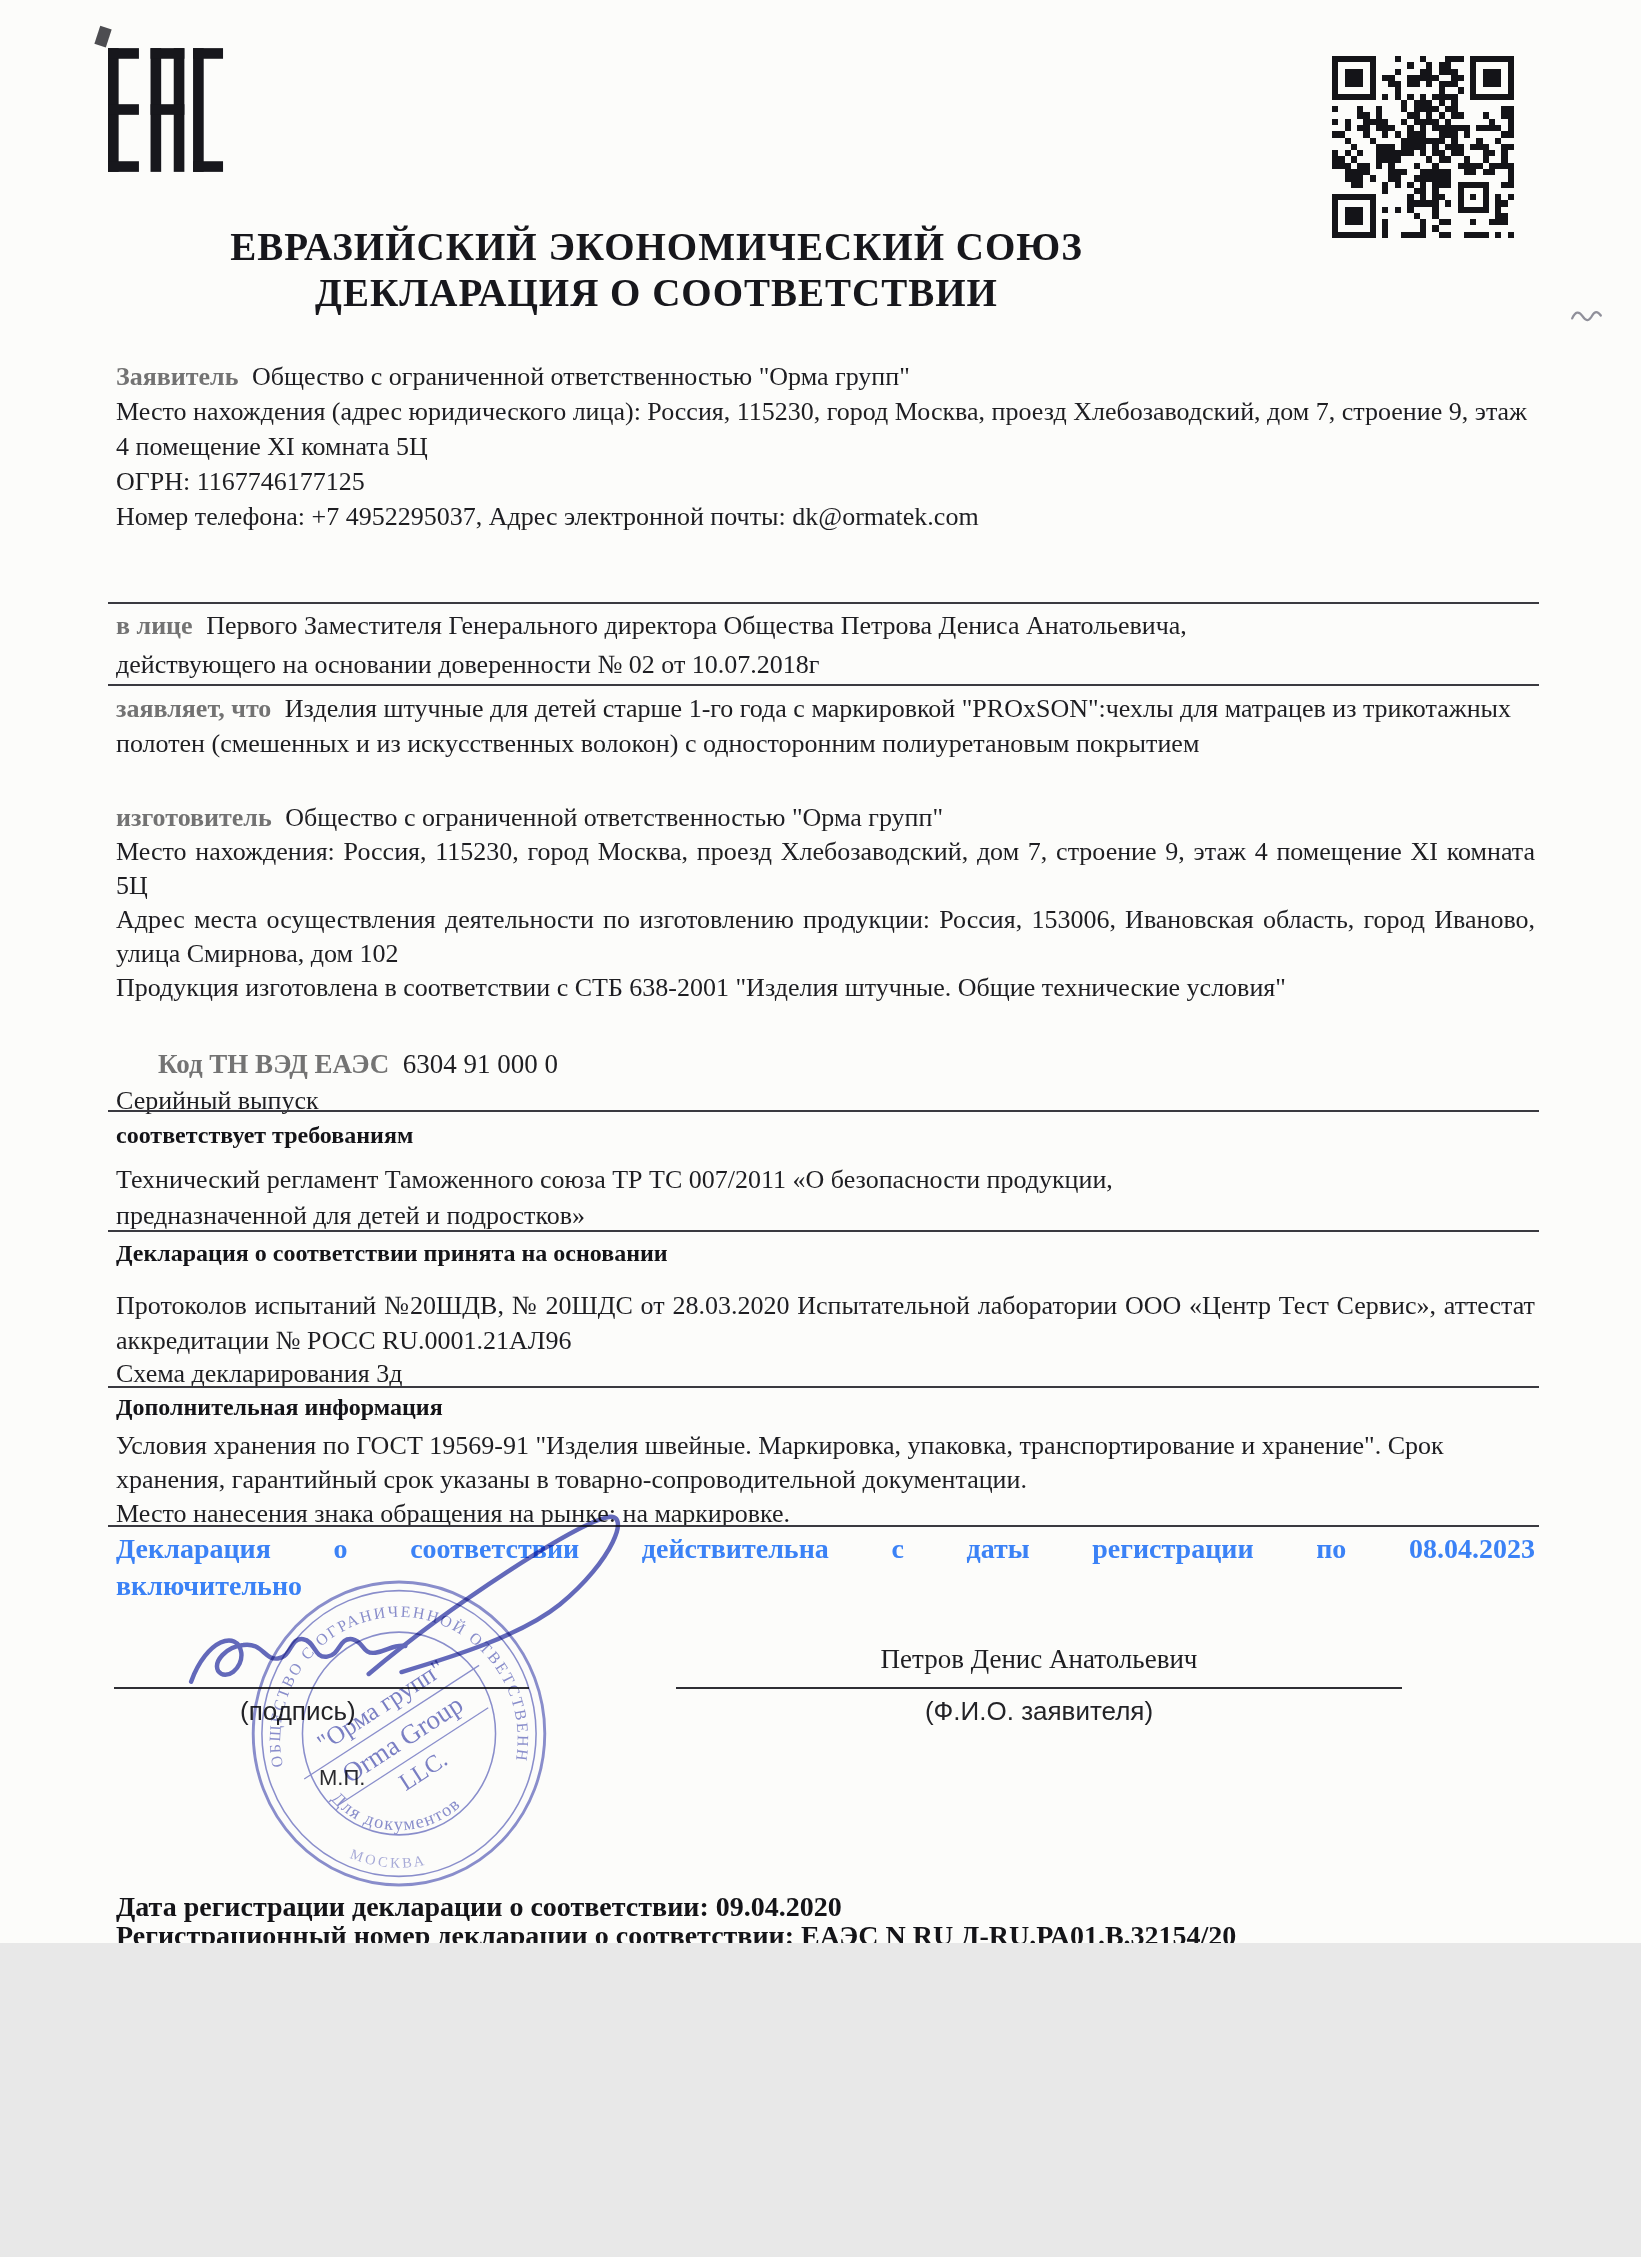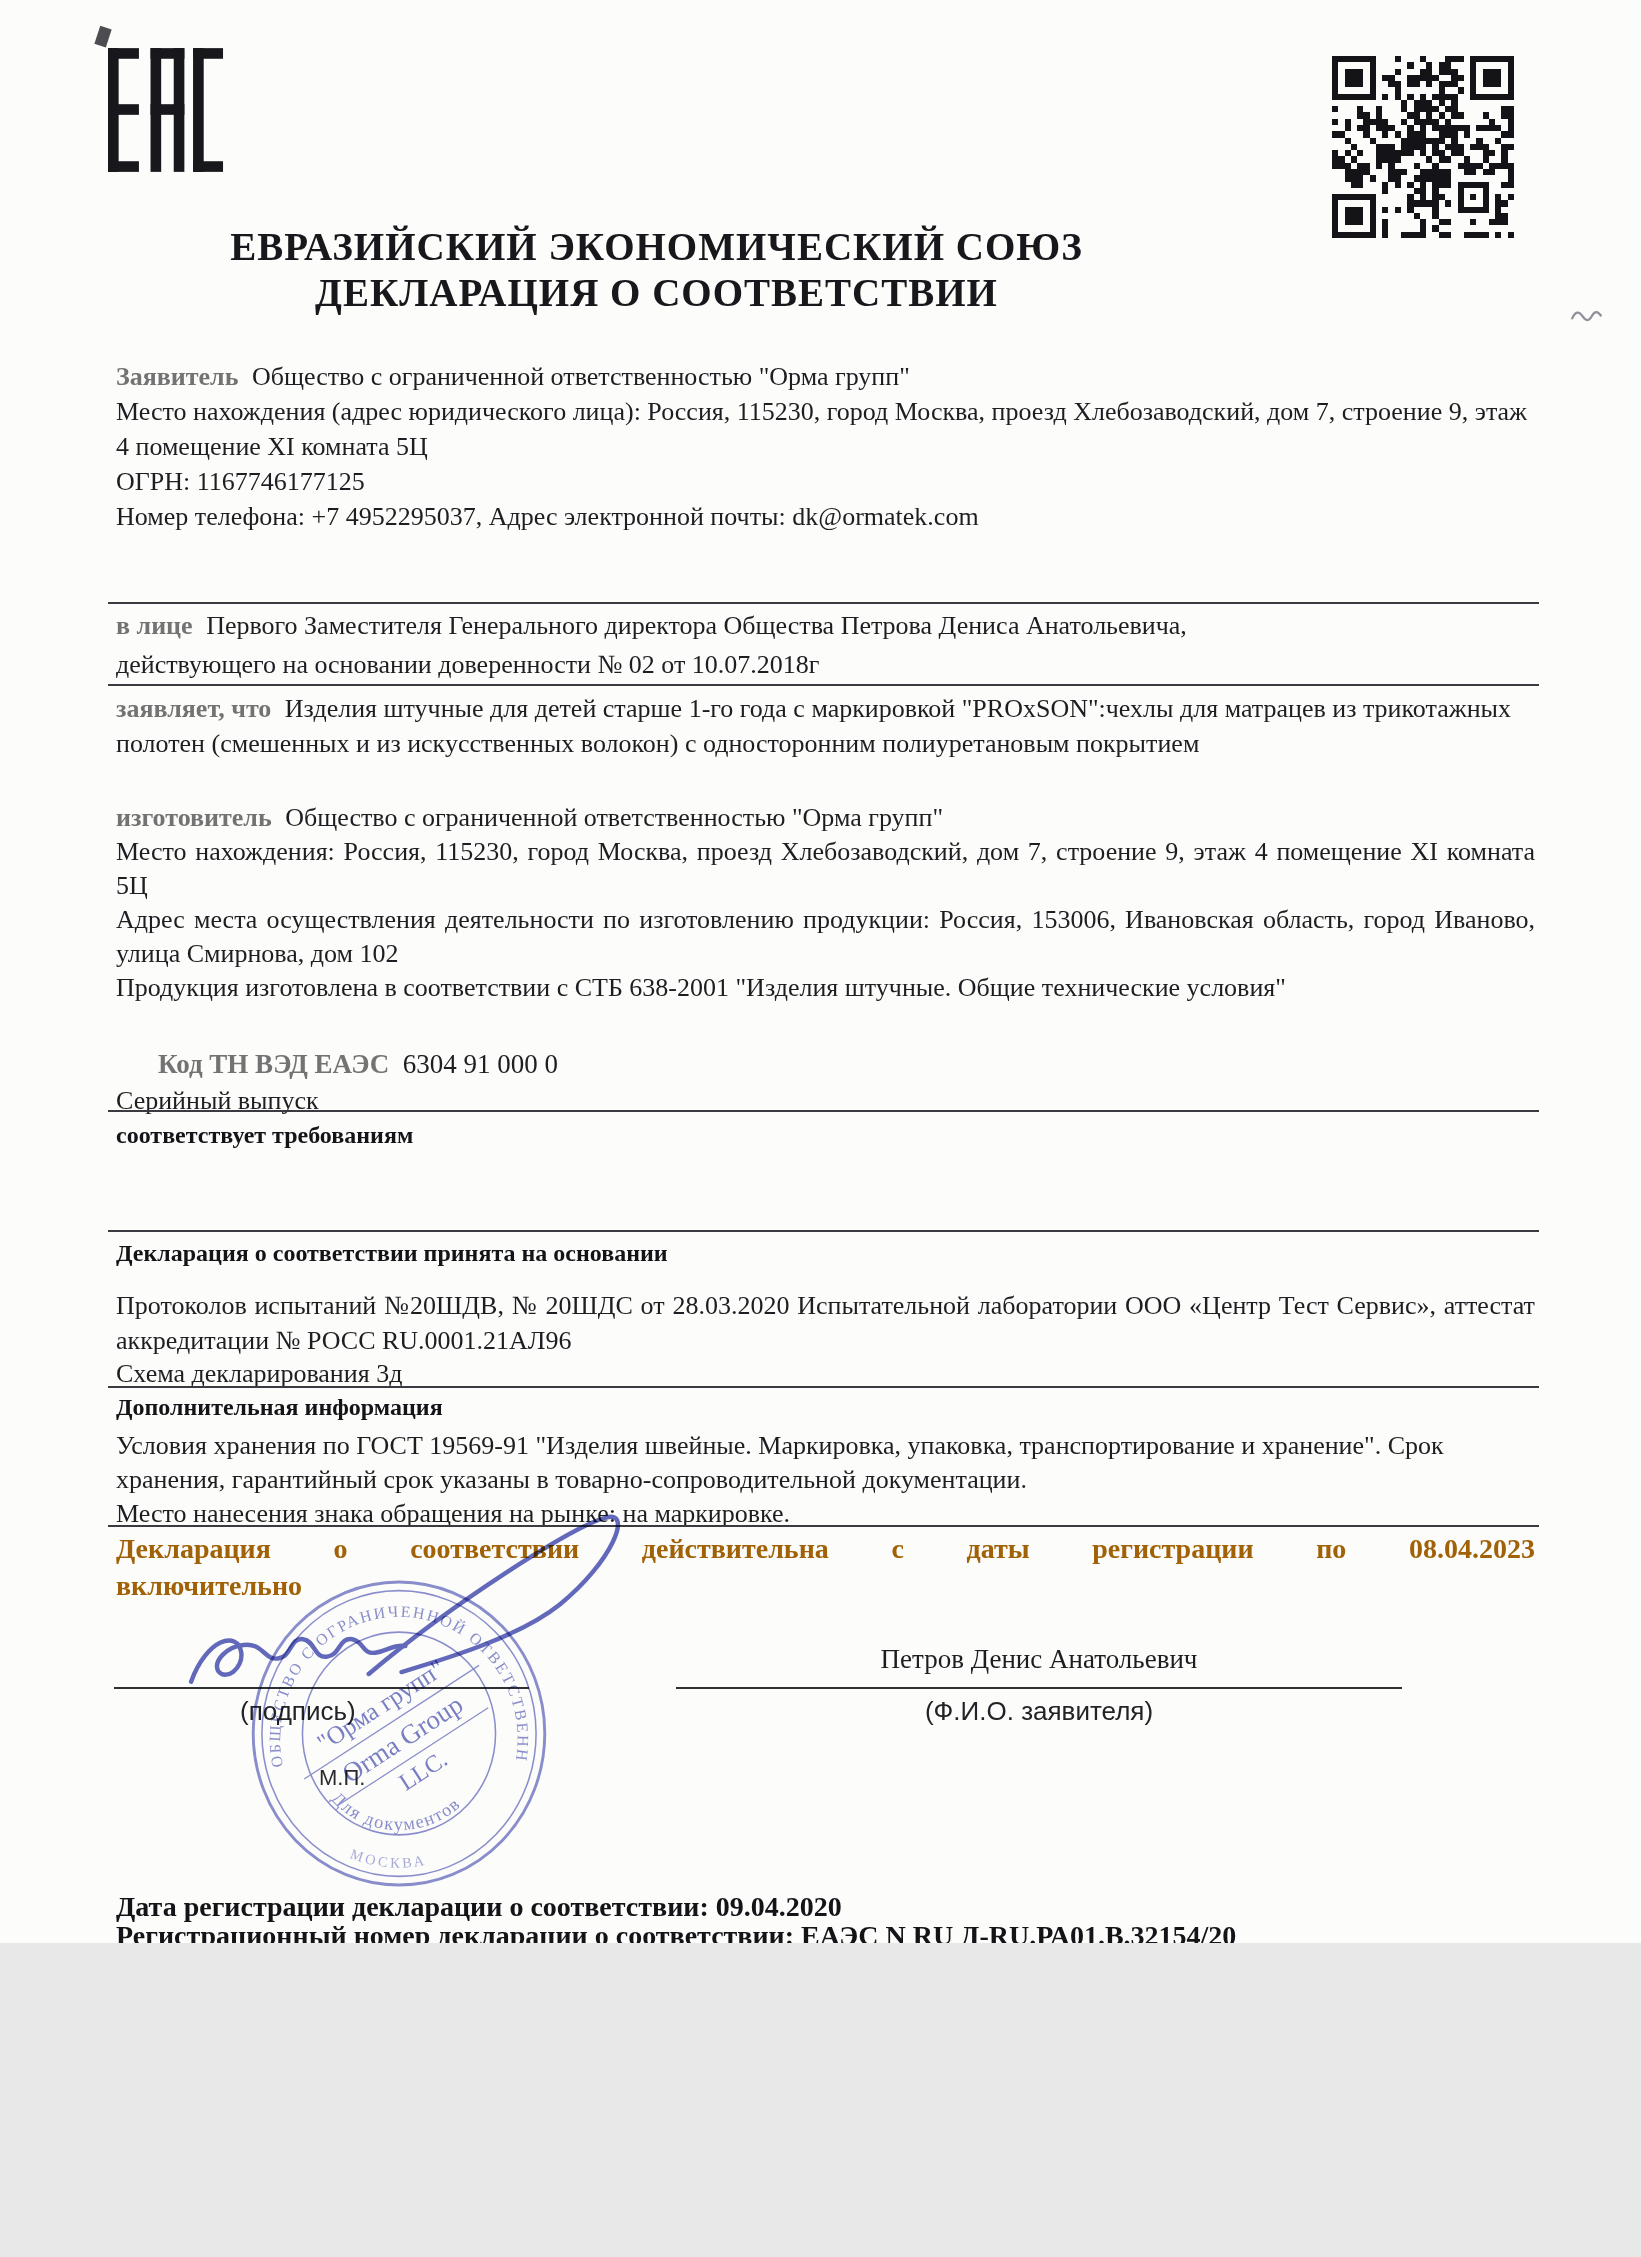--- a/index.html
+++ b/index.html
@@ -43,21 +43,21 @@
   .rule-4{left:108px;top:1230px;width:1431px;}
   .h-basis{top:1240px;}
   .sec-protocols{top:1288px;}
   .sec-scheme{top:1356px;}
   .rule-5{left:108px;top:1386px;width:1431px;}
   .h-additional{top:1394px;}
   .sec-storage{top:1429px;line-height:34px;}
   .sec-markplace{top:1496px;}
   .rule-6{left:108px;top:1525px;width:1431px;}
   .sec-validity{top:1530px;line-height:37px;}
-  .sec-validity p{font-weight:700;font-size:28px;color:#a16207;}
+  .sec-validity p{font-weight:700;font-size:28px;color:#3b82f6;}
   
   .sig-name{left:676px;top:1644px;width:726px;text-align:center;font-size:27px;}
   .sig-line{border-top:2.1px solid #2f2f34;height:0;}
   .sig-line-left{left:114px;top:1687px;width:415px;}
   .sig-line-right{left:676px;top:1687px;width:726px;}
   .caption{font-family:"Liberation Sans", sans-serif;font-size:26px;color:#232327;}
   .cap-left{left:153px;top:1696px;width:415px;text-align:left;padding-left:87px;box-sizing:border-box;}
   .cap-right{left:676px;top:1696px;width:726px;text-align:center;}
   .mp{left:319px;top:1765px;font-family:"Liberation Sans", sans-serif;font-size:22px;color:#2a2a2e;}
   .reg-line{left:116px;width:1429px;font-weight:700;font-size:28px;color:#141418;}
@@ -445,20 +445,24 @@
   </div>
 
   <div class="abs sec sec-code">
     <p><span class="b lbl">Код ТН ВЭД ЕАЭС</span><span>6304 91 000 0</span></p>
   </div>
   <div class="abs sec sec-release body-text">Серийный выпуск</div>
 
   <div class="abs rule rule-3"></div>
 
   <div class="abs sec h-compliance hb">соответствует требованиям</div>
+  <div class="abs sec sec-compliance body-text">
+    <p>Технический регламент Таможенного союза ТР ТС 007/2011 «О безопасности продукции,</p>
+    <p>предназначенной для детей и подростков»</p>
+  </div>
 
   <div class="abs rule rule-4"></div>
 
   <div class="abs sec h-basis hb">Декларация о соответствии принята на основании</div>
   <div class="abs sec sec-protocols body-text justify">Протоколов испытаний №20ШДВ, № 20ШДС от 28.03.2020 Испытательной лаборатории ООО «Центр Тест Сервис», аттестат аккредитации № РОСС RU.0001.21АЛ96</div>
   <div class="abs sec sec-scheme body-text">Схема декларирования 3д</div>
 
   <div class="abs rule rule-5"></div>
 
   <div class="abs sec h-additional hb">Дополнительная информация</div>

